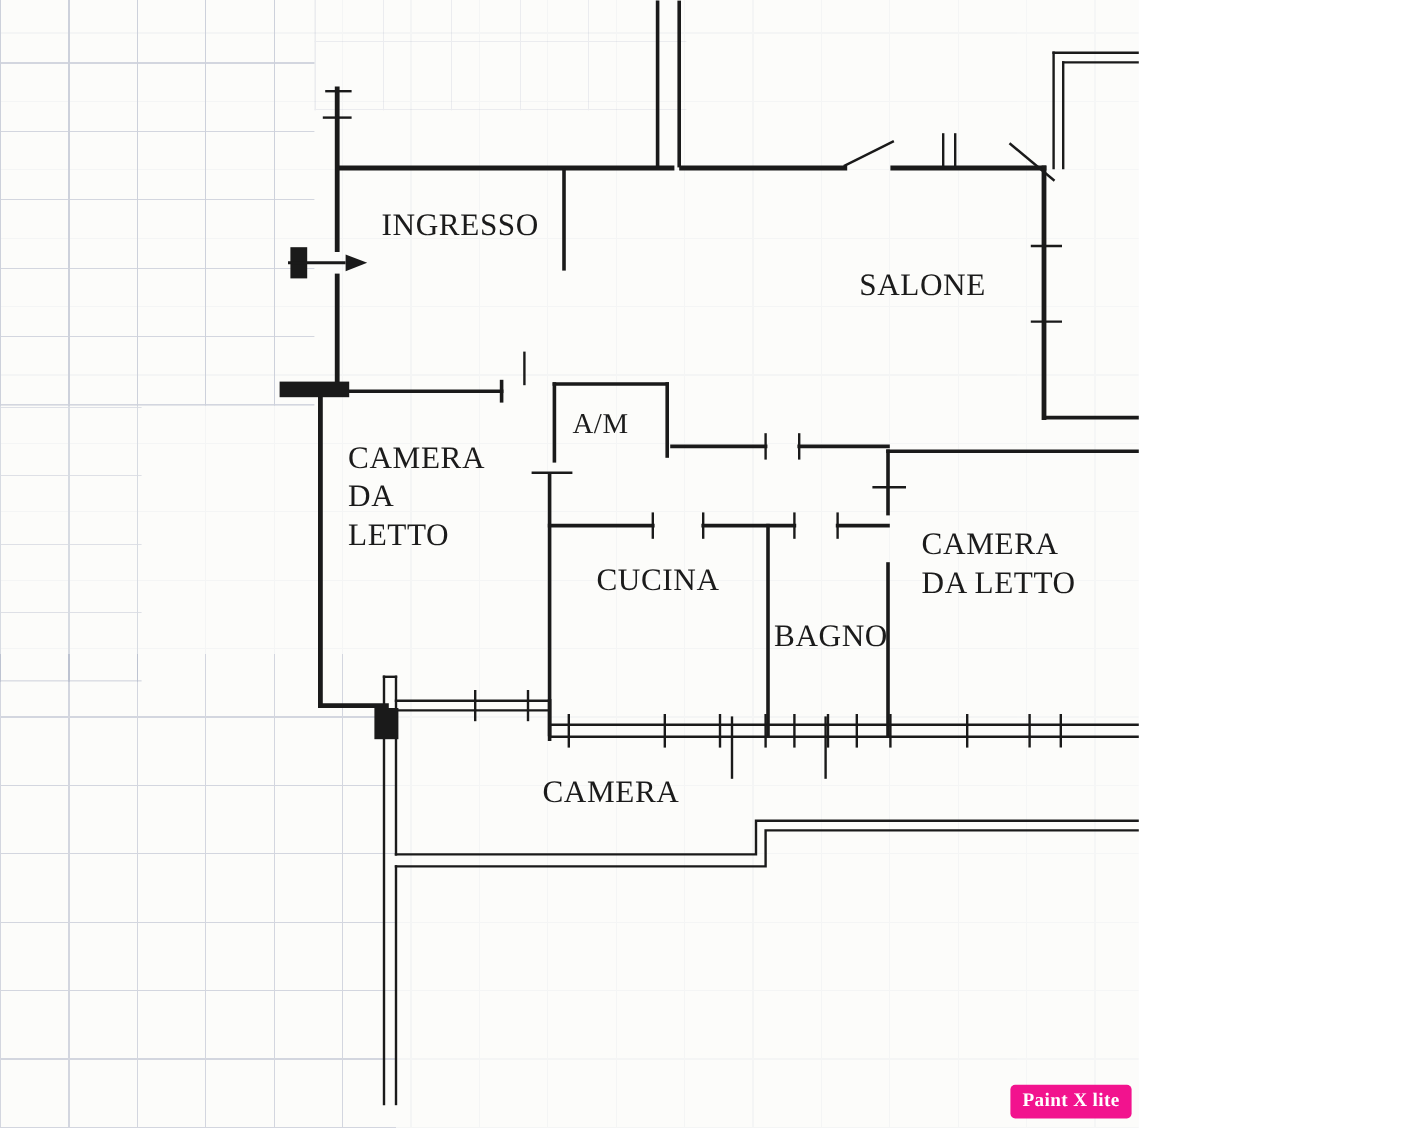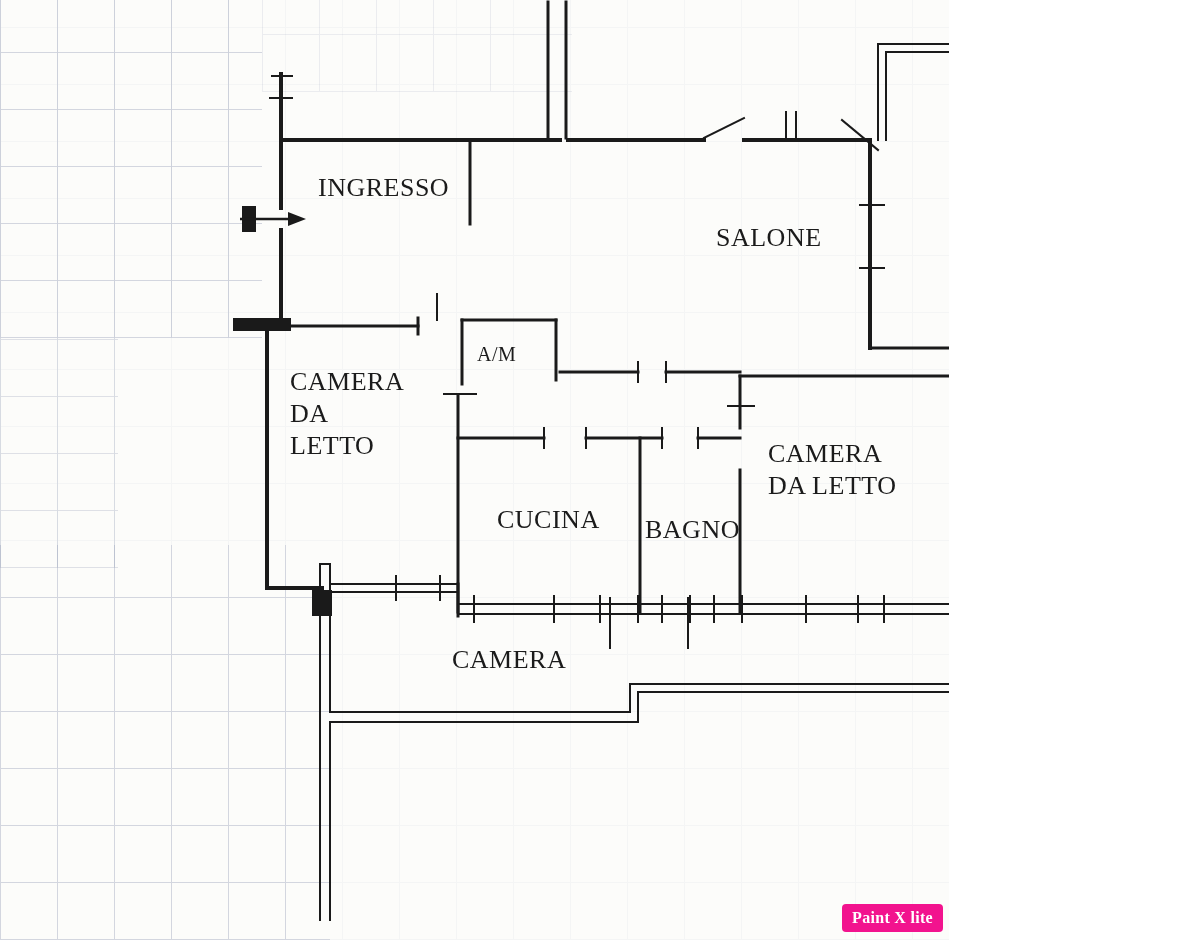--- a/index.html
+++ b/index.html
@@ -30,21 +30,21 @@
   svg#plan{position:absolute;left:0;top:0;}
   .room-label{
     position:absolute;
     color:#1b1b1b;
     font-size:26px;
     font-weight:500;
     letter-spacing:0.5px;
     white-space:pre-line;
     line-height:32px;
   }
-  .room-label.small{font-size:20px;}
+  .room-label.small{font-size:24px;}
   #badge{
     position:absolute;
     right:6px;bottom:8px;
     background:#f2138e;
     color:#ffffff;
     font-size:16px;
     font-weight:bold;
     padding:5px 10px;
     border-radius:4px;
     letter-spacing:0.3px;
@@ -161,21 +161,21 @@
       <path d="M240,219 H288"></path>
     </g>
   </svg>
 
   <div class="room-label" style="left:318px;top:172px;">INGRESSO</div>
   <div class="room-label" style="left:680px;top:222px;margin-left:36px;">SALONE</div>
   <div class="room-label small" style="left:477px;top:338px;">A/M</div>
   <div class="room-label" style="left:290px;top:366px;">CAMERA
 DA
 LETTO</div>
-  <div class="room-label" style="left:497px;top:504px;text-align:right;">CUCINA</div>
+  <div class="room-label" style="left:497px;top:468px;text-align:right;">CUCINA</div>
   <div class="room-label" style="left:645px;top:514px;text-align:center;">BAGNO</div>
   <div class="room-label" style="left:768px;top:438px;">CAMERA
 DA LETTO</div>
   <div class="room-label" style="left:452px;top:644px;">CAMERA</div>
 
   <div id="badge">Paint X lite</div>
 
 </div>
 
 </body></html>

